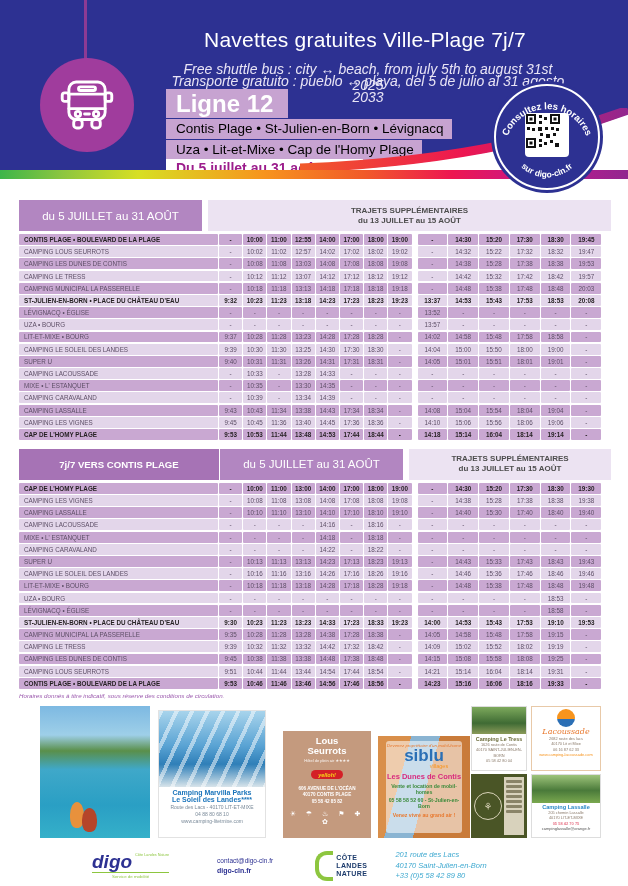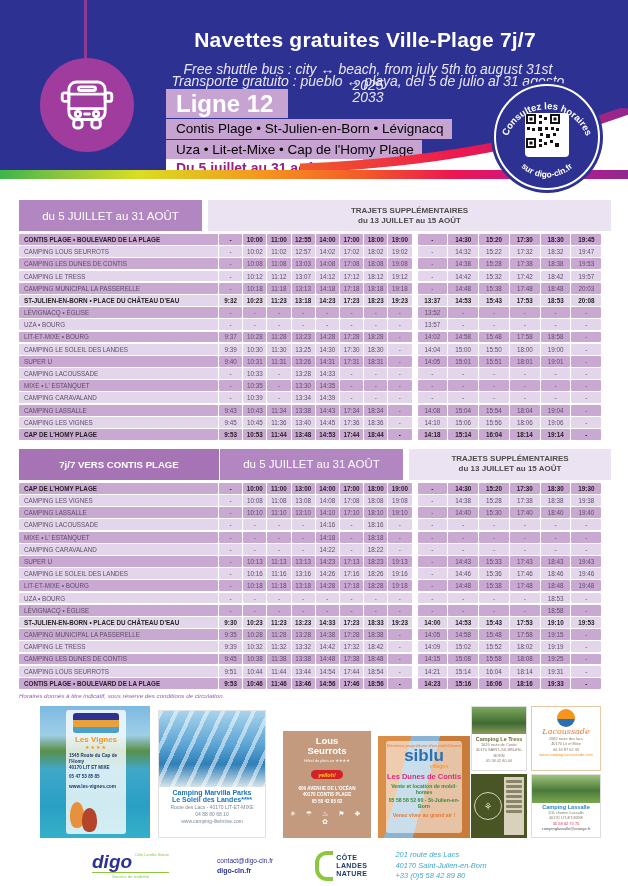--- a/index.html
+++ b/index.html
@@ -6,21 +6,21 @@
   .page{position:relative;width:628px;height:886px;background:#fff;overflow:hidden;
         font-family:"Liberation Sans",sans-serif;}
   
   .header{position:absolute;left:0;top:0;width:628px;height:170px;background:#2d3192;}
   .rainbow{position:absolute;left:0;top:170px;width:628px;height:9px;
     background:linear-gradient(90deg,#3db54a 0%,#8dc63f 10%,#d7df23 22%,#f7941d 42%,#f15a29 58%,#ed1651 72%,#c6168d 86%,#92278f 100%);}
   .hangline{position:absolute;left:84px;top:0;width:3px;height:62px;background:#8d3a94;}
   .buscircle{position:absolute;left:40px;top:58px;width:94px;height:94px;border-radius:50%;
     background:#a03c9d;display:flex;align-items:center;justify-content:center;}
   .title{position:absolute;left:160px;top:28px;width:410px;text-align:center;color:#fff;
-    font-size:21px;font-weight:bold;letter-spacing:.2px;}
+    font-size:21px;font-weight:normal;letter-spacing:.2px;}
   .sub{position:absolute;left:168px;width:400px;text-align:center;color:#e8e4f5;
     font-size:14px;font-style:italic;}
   .sub1{top:61px;} .sub2{top:73px;}
   .lignebadge{position:absolute;left:166px;top:89px;width:122px;height:29px;background:#c7a3d1;
     color:#fff;font-size:24px;font-weight:bold;display:flex;align-items:center;padding-left:10px;box-sizing:border-box;}
   .stopsline{position:absolute;left:166px;background:#c7a3d1;color:#000000;font-size:13.5px;
     padding:2px 8px 3px 10px;white-space:nowrap;}
   .stops1{top:119px;} .stops2{top:140px;}
   .datebadge{position:absolute;left:166px;top:159px;background:#fff;color:#9c1d8c;
     font-size:14px;font-weight:bold;padding:1px 8px 2px 10px;white-space:nowrap;}
@@ -856,31 +856,20 @@
           </div>
         </div>
     </div>
 
     <div class="note">Horaires donnés à titre indicatif, sous réserve des conditions de circulation.</div>
   </div>
 
   <div class="ads">
 
     <div class="ad ad-vignes">
-      <div class="vig-panel">
-        <div class="vig-logo"></div>
-        <div class="vig-name">Les Vignes</div>
-        <div class="vig-stars">★★★★</div>
-        <div class="vig-line">
-          <span>1545 Route du Cap de l'Homy</span><br>
-          <span>40170 LIT ET MIXE</span>
-        </div>
-        <div class="vig-line">05 47 53 85 85</div>
-        <div class="vig-web">www.les-vignes.com</div>
-      </div>
       <div class="mascot1"></div>
       <div class="mascot2"></div>
     </div>
 
     <div class="ad ad-marvilla">
       <div class="mar-photo"></div>
       <div class="mar-text">
         <div class="mar-name">Camping Marvilla Parks</div>
         <div class="mar-sub">Le Soleil des Landes****</div>
         <div class="mar-line">Route des Lacs - 40170 LIT-ET-MIXE</div>

